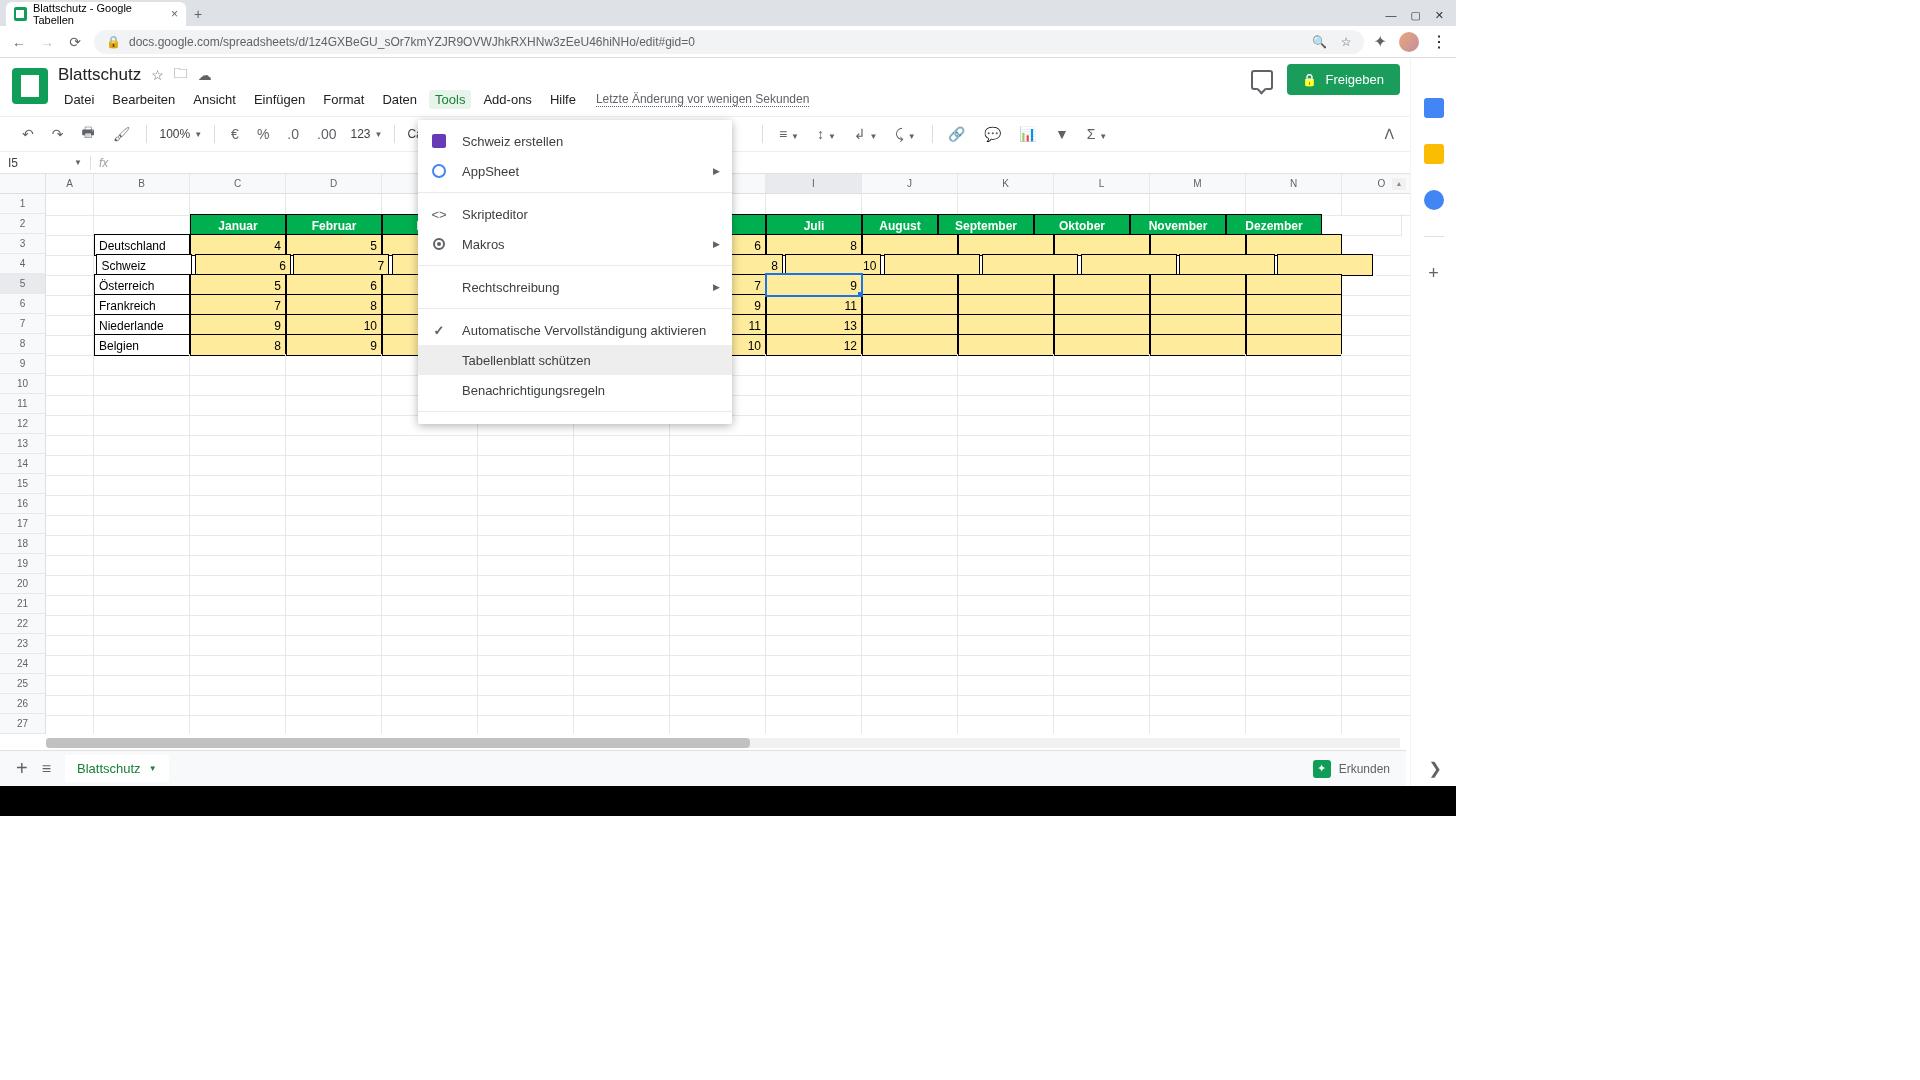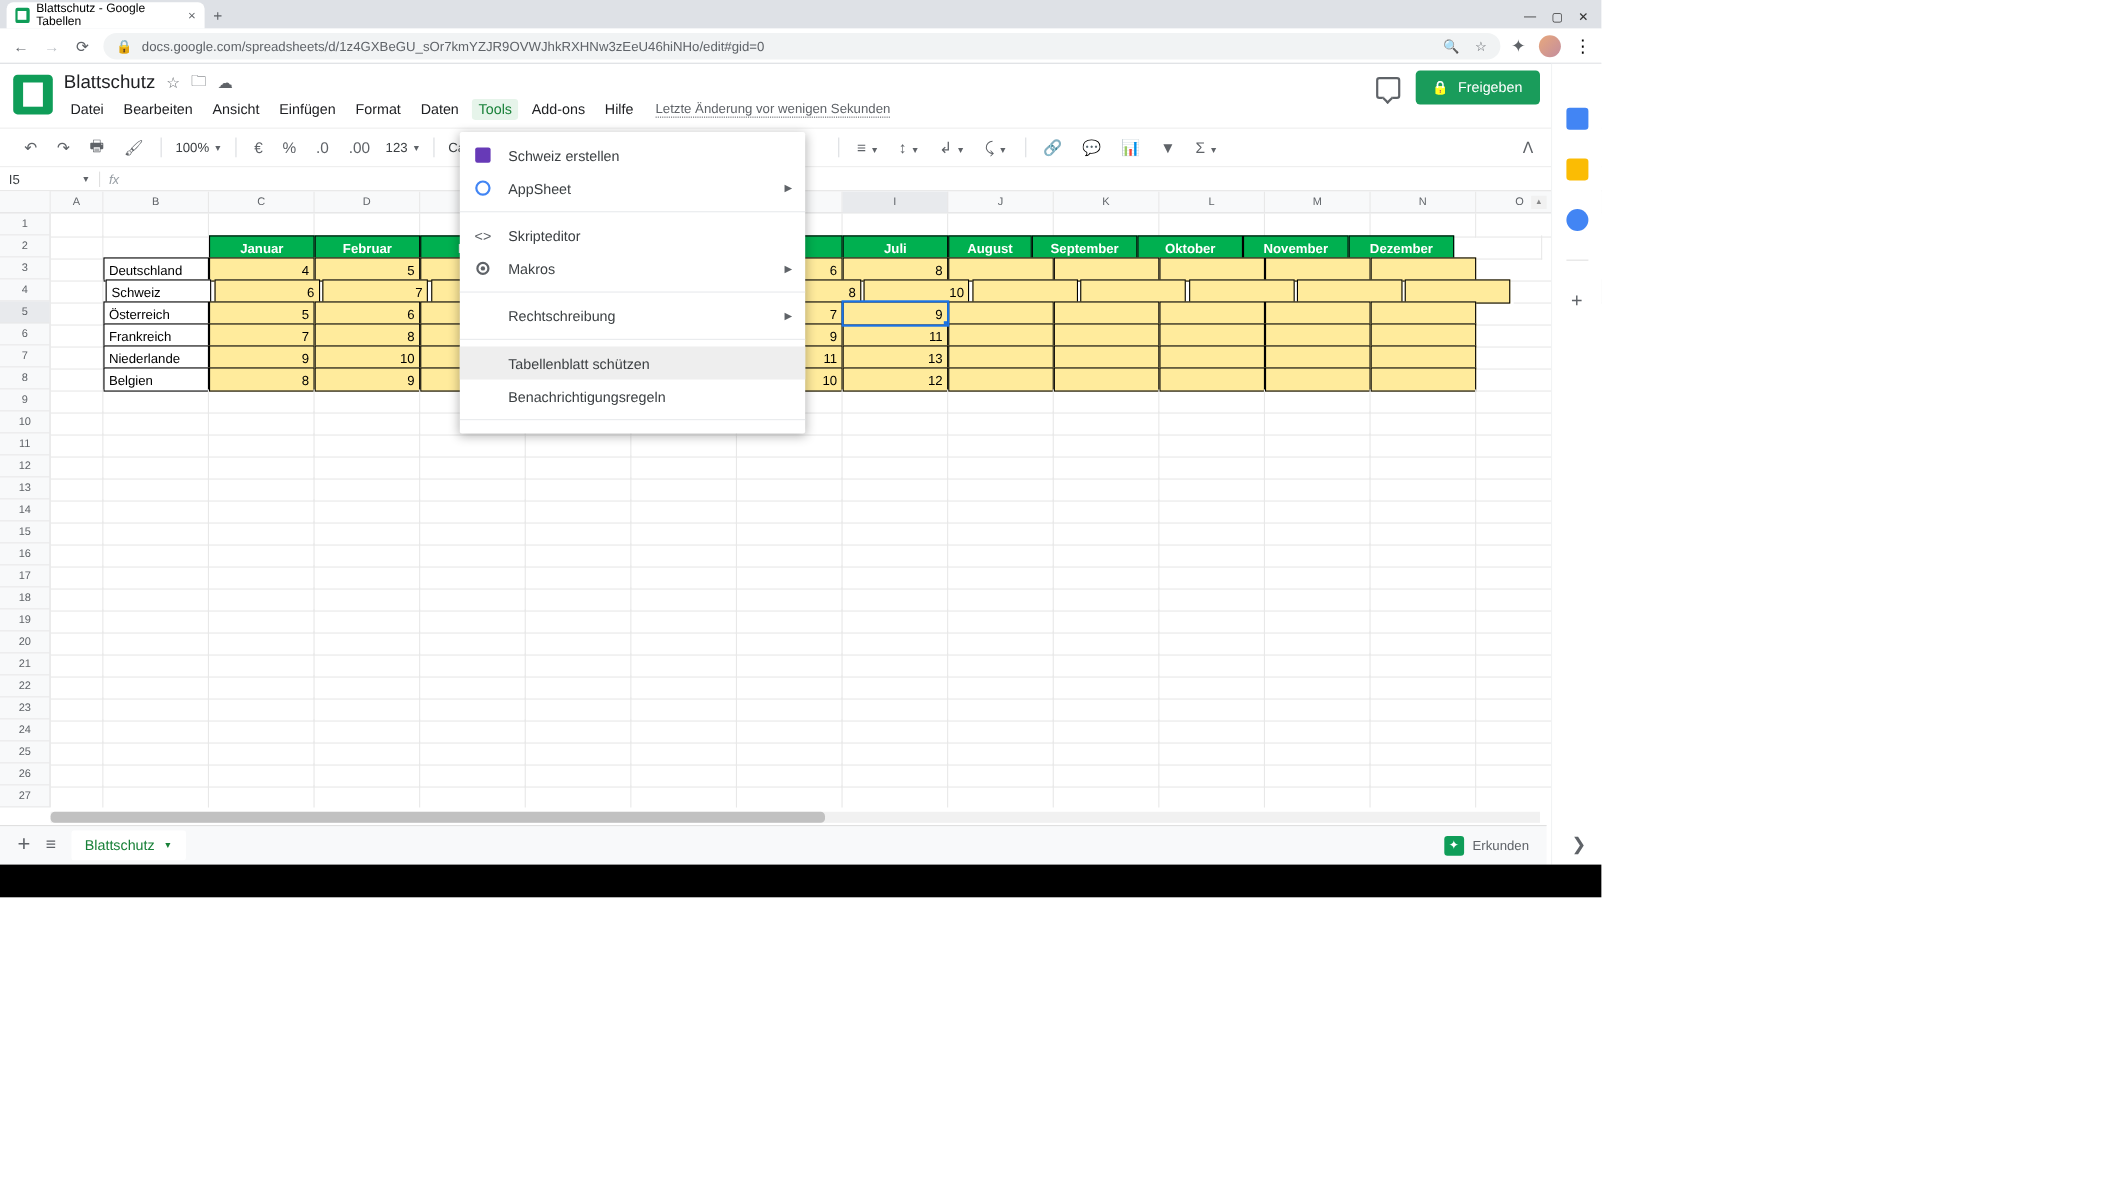--- a/index.html
+++ b/index.html
@@ -777,20 +777,24 @@
       <span class="dd-label">Makros</span>
       <span class="dd-sub">▶</span>
     </div>
     <div class="dd-sep"></div>
     <div class="dd-item">
       <span class="dd-icon"></span>
       <span class="dd-label">Rechtschreibung</span>
       <span class="dd-sub">▶</span>
     </div>
     <div class="dd-sep"></div>
+    <div class="dd-item">
+      <span class="dd-icon dd-check"></span>
+      <span class="dd-label">Automatische Vervollständigung aktivieren</span>
+    </div>
     <div class="dd-item hovered">
       <span class="dd-icon"></span>
       <span class="dd-label">Tabellenblatt schützen</span>
     </div>
     <div class="dd-item">
       <span class="dd-icon"></span>
       <span class="dd-label">Benachrichtigungsregeln</span>
     </div>
     <div class="dd-sep"></div>
   </div>

